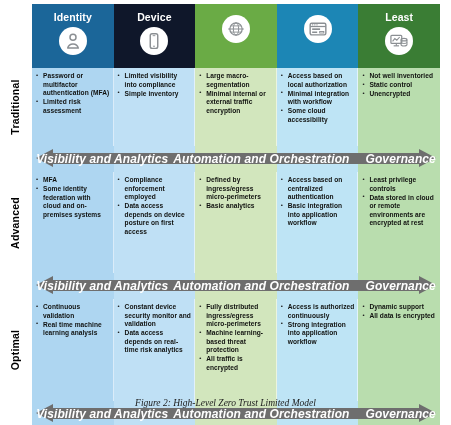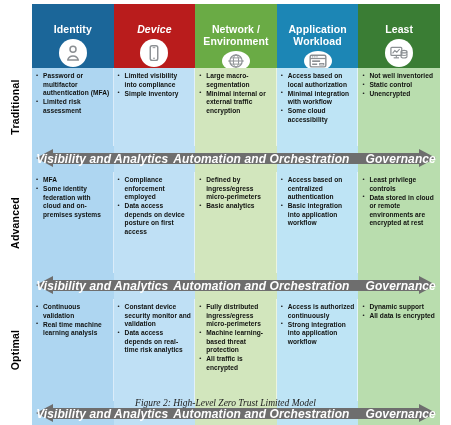--- a/index.html
+++ b/index.html
@@ -36,21 +36,21 @@
     left:32px;top:4px;
     width:408px;
   }
   .hrow{display:flex;}
   .hcell{
     width:81.6px;
     height:64px;
     box-sizing:border-box;
     display:flex;flex-direction:column;align-items:center;
     justify-content:flex-start;
-    padding-top:20px;
+    padding-top:8px;
     color:#ffffff;
   }
   .hcell .htitle{
     font-size:10.5px;font-weight:bold;text-align:center;line-height:1.12;
     letter-spacing:.1px;
   }
   .iconwrap{
     margin-top:3px;
     width:28px;height:28px;border-radius:50%;
     background:#ffffff;
@@ -154,54 +154,46 @@
       <div class="hcell" id="h0" style="background: rgb(27, 102, 153);">
         <div class="htitle">Identity</div>
         <div class="iconwrap">
           <svg width="20" height="20" viewBox="0 0 24 24">
             <circle cx="12" cy="7.4" r="3.6" fill="none" stroke="#8b8f93" stroke-width="1.8"></circle>
             <path d="M5.6 20.5 a6.6 6.6 0 0 1 12.8 0 z" fill="none" stroke="#8b8f93" stroke-width="1.8" stroke-linejoin="round"></path>
           </svg>
         </div>
       </div>
 
-      <div class="hcell" id="h1" style="background: #b91c1c; font-style: italic;">
+      <div class="hcell" id="h1" style="background: #0f172a;">
         <div class="htitle">Device</div>
         <div class="iconwrap">
           <svg width="20" height="20" viewBox="0 0 24 24">
             <rect x="7.5" y="3.2" width="9" height="17.6" rx="2.2" fill="none" stroke="#8b8f93" stroke-width="1.7"></rect>
             <line x1="10.4" y1="5.6" x2="13.6" y2="5.6" stroke="#8b8f93" stroke-width="1.1"></line>
             <circle cx="12" cy="18.3" r="1" fill="#8b8f93"></circle>
           </svg>
         </div>
       </div>
 
       <div class="hcell" id="h2" style="background: rgb(106, 171, 69);">
-        <div class="htitle">
-          <span>Network /</span><br>
-          <span>Environment</span>
-        </div>
         <div class="iconwrap">
           <svg width="20" height="20" viewBox="0 0 24 24">
             <circle cx="12" cy="12" r="7.4" fill="none" stroke="#8b8f93" stroke-width="1.5"></circle>
             <ellipse cx="12" cy="12" rx="3.2" ry="7.4" fill="none" stroke="#8b8f93" stroke-width="1.2"></ellipse>
             <line x1="4.6" y1="12" x2="19.4" y2="12" stroke="#8b8f93" stroke-width="1.2"></line>
             <line x1="6" y1="8.3" x2="18" y2="8.3" stroke="#8b8f93" stroke-width="1.1"></line>
             <line x1="6" y1="15.7" x2="18" y2="15.7" stroke="#8b8f93" stroke-width="1.1"></line>
             <line x1="2.6" y1="12" x2="4.7" y2="12" stroke="#8b8f93" stroke-width="1.4"></line>
             <line x1="19.3" y1="12" x2="21.4" y2="12" stroke="#8b8f93" stroke-width="1.4"></line>
           </svg>
         </div>
       </div>
 
       <div class="hcell" id="h3" style="background: rgb(28, 134, 181);">
-        <div class="htitle">
-          <span>Application</span><br>
-          <span>Workload</span>
-        </div>
         <div class="iconwrap">
           <svg width="20" height="20" viewBox="0 0 24 24">
             <rect x="2.6" y="5" width="18.8" height="14" rx="1.8" fill="none" stroke="#8b8f93" stroke-width="1.7"></rect>
             <line x1="2.6" y1="9" x2="21.4" y2="9" stroke="#8b8f93" stroke-width="1.5"></line>
             <circle cx="5.6" cy="7" r="0.85" fill="#8b8f93"></circle>
             <circle cx="8.2" cy="7" r="0.85" fill="#8b8f93"></circle>
             <circle cx="10.8" cy="7" r="0.85" fill="#8b8f93"></circle>
             <rect x="5" y="11.2" width="9.5" height="2" fill="#8b8f93"></rect>
             <rect x="5" y="15" width="6" height="1.8" fill="#8b8f93"></rect>
             <rect x="14" y="15" width="5" height="1.8" fill="none" stroke="#8b8f93" stroke-width="1.1"></rect>

